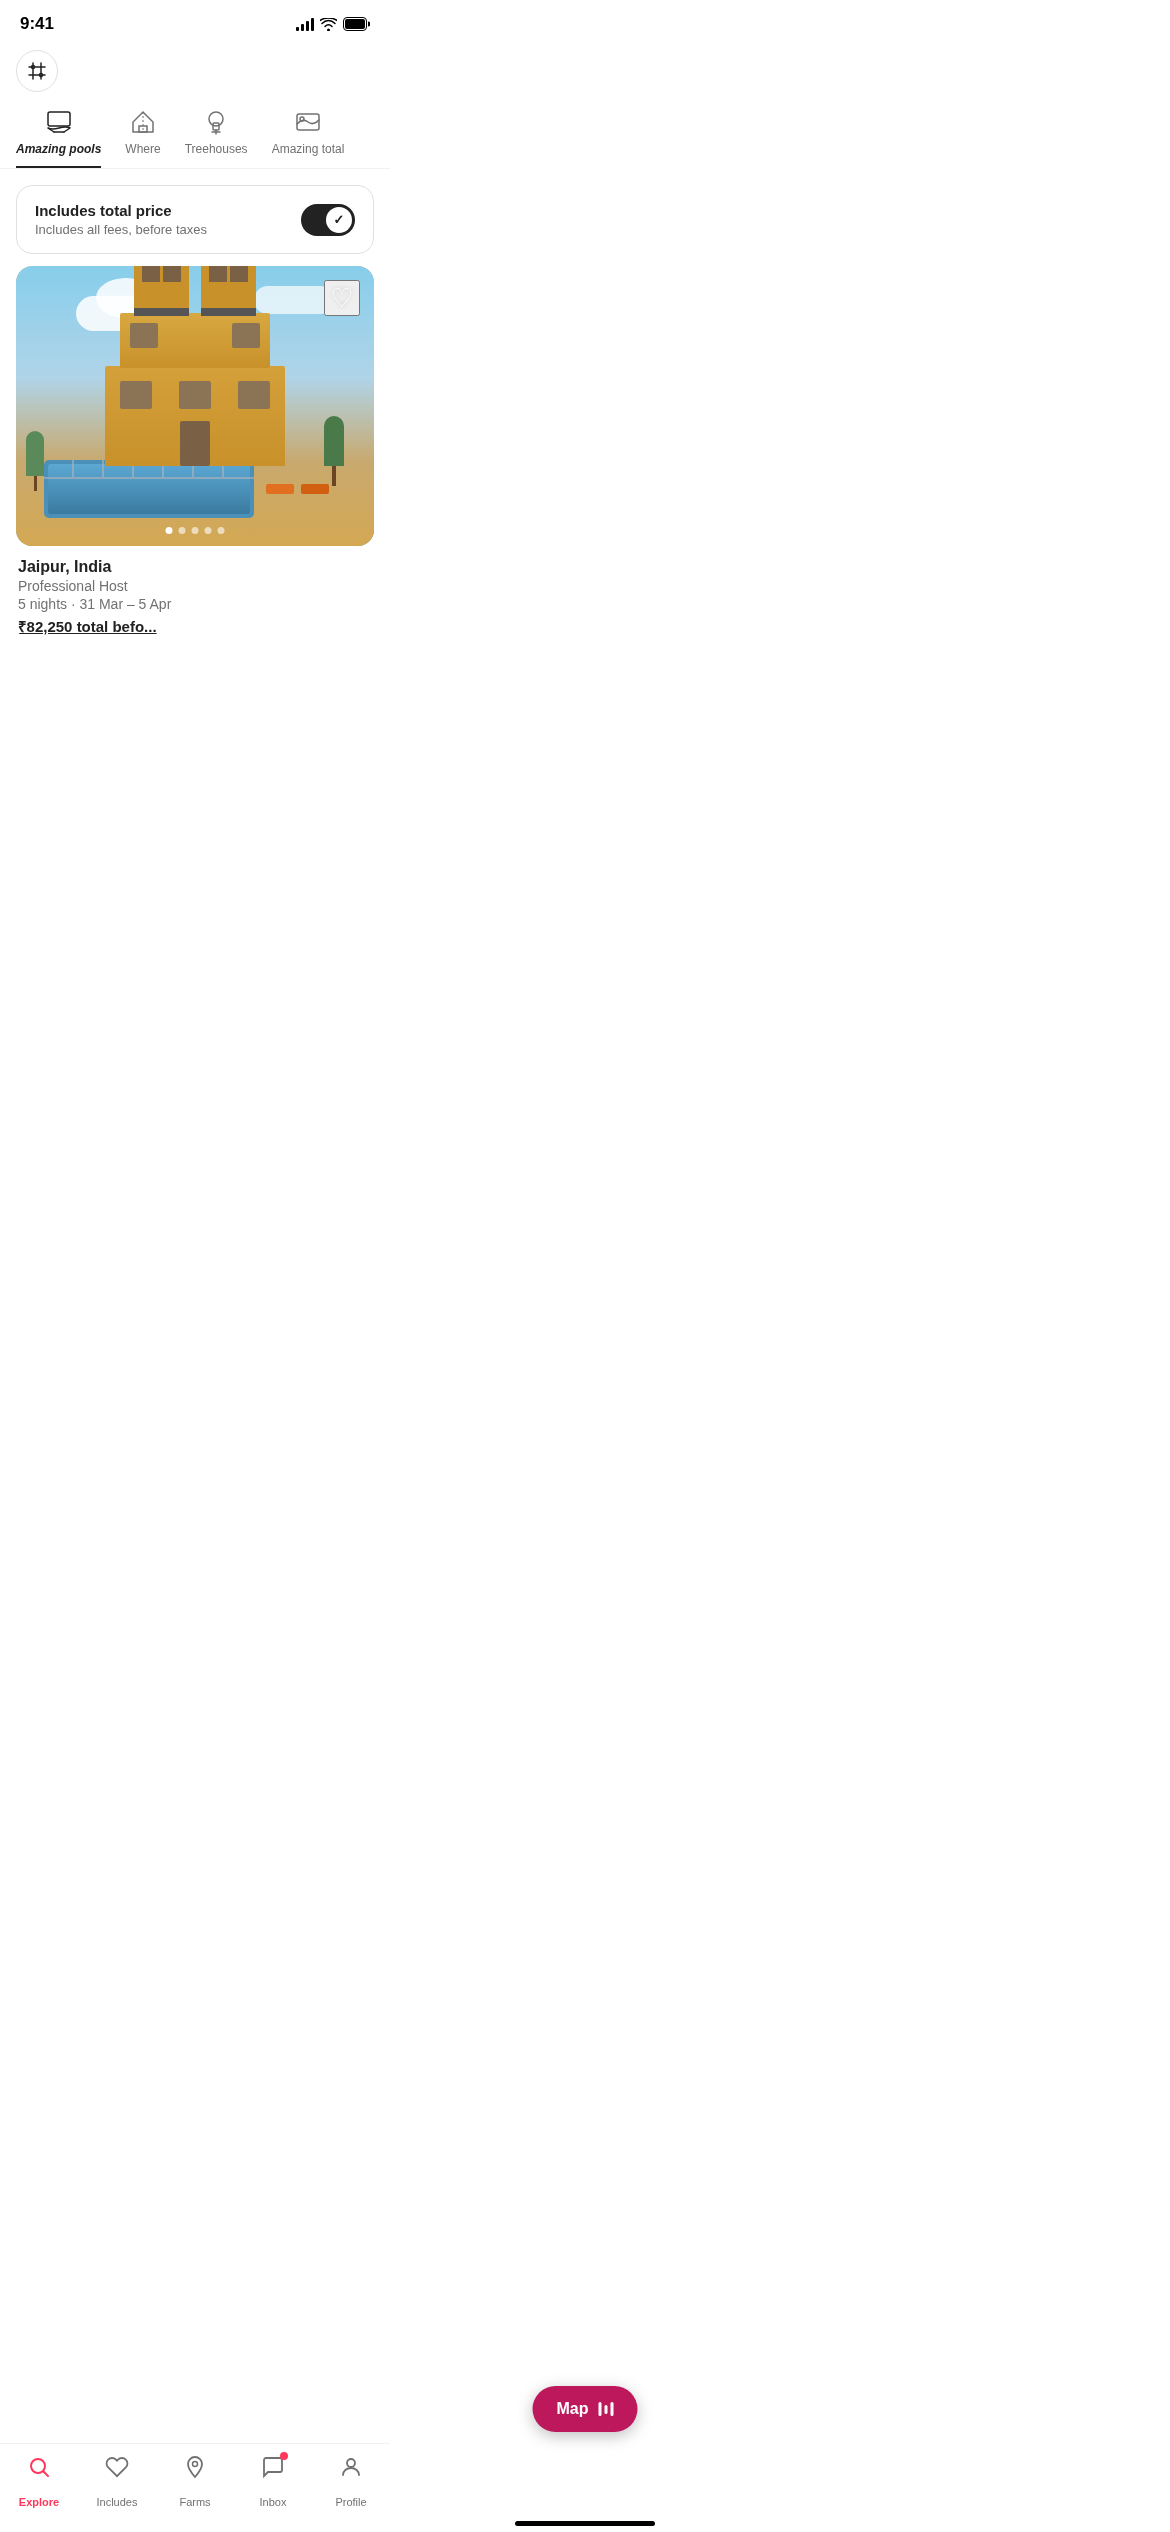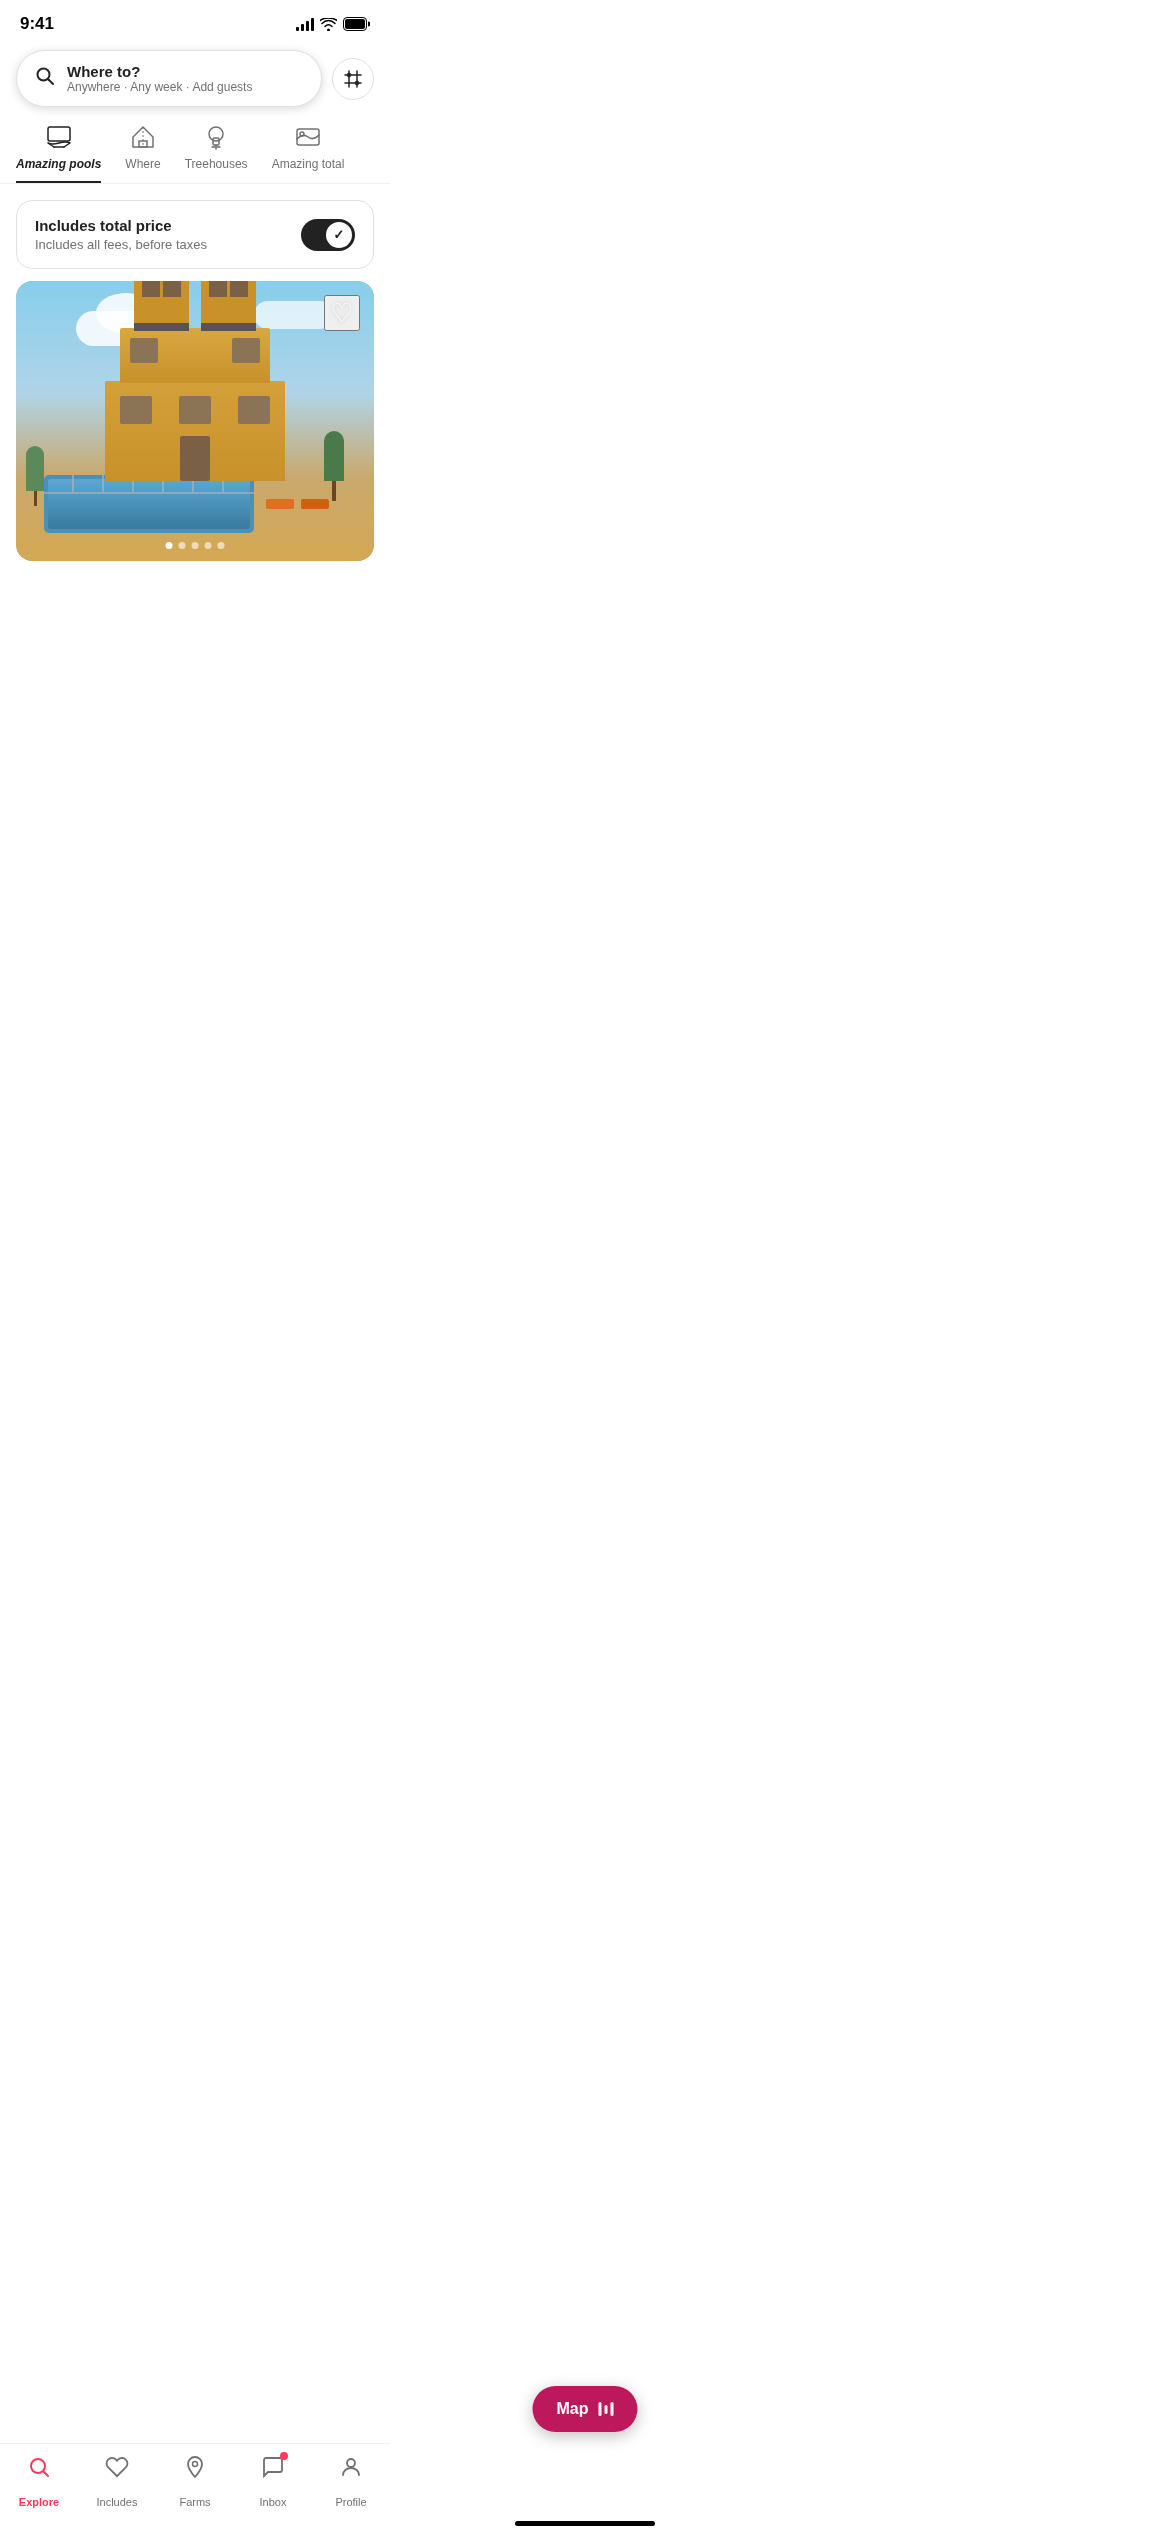--- a/index.html
+++ b/index.html
@@ -435,32 +435,20 @@
     </svg>
     <svg width="27" height="14" viewBox="0 0 27 14" fill="none">
       <rect x="0.5" y="0.5" width="23" height="13" rx="3.5" stroke="#000" stroke-width="1"></rect>
       <rect x="2" y="2" width="20" height="10" rx="2" fill="#000"></rect>
       <path d="M25 4.5v5a2 2 0 0 0 0-5z" fill="#000"></path>
     </svg>
   </div>
 </div>
 
 <div class="search-container">
-  <div class="search-bar">
-    <div class="search-icon-wrap">
-      <svg width="20" height="20" viewBox="0 0 20 20" fill="none">
-        <circle cx="8.5" cy="8.5" r="6" stroke="#222" stroke-width="2"></circle>
-        <path d="M13.5 13.5L18 18" stroke="#222" stroke-width="2" stroke-linecap="round"></path>
-      </svg>
-    </div>
-    <div class="search-text-wrap">
-      <span class="search-title">Where to?</span>
-      <span class="search-subtitle">Anywhere · Any week · Add guests</span>
-    </div>
-  </div>
   <button class="filter-btn">
     <svg width="18" height="18" viewBox="0 0 18 18" fill="none">
       <circle cx="5" cy="5" r="1.5" stroke="#222" stroke-width="1.5"></circle>
       <circle cx="13" cy="13" r="1.5" stroke="#222" stroke-width="1.5"></circle>
       <line x1="5" y1="5" x2="5" y2="1" stroke="#222" stroke-width="1.5" stroke-linecap="round"></line>
       <line x1="5" y1="5" x2="5" y2="17" stroke="#222" stroke-width="1.5" stroke-linecap="round"></line>
       <line x1="13" y1="13" x2="13" y2="1" stroke="#222" stroke-width="1.5" stroke-linecap="round"></line>
       <line x1="13" y1="13" x2="13" y2="17" stroke="#222" stroke-width="1.5" stroke-linecap="round"></line>
       <line x1="1" y1="5" x2="3.5" y2="5" stroke="#222" stroke-width="1.5" stroke-linecap="round"></line>
       <line x1="6.5" y1="5" x2="17" y2="5" stroke="#222" stroke-width="1.5" stroke-linecap="round"></line>
@@ -596,20 +584,28 @@
 
     <div class="carousel-dots">
       <div class="dot active"></div>
       <div class="dot"></div>
       <div class="dot"></div>
       <div class="dot"></div>
       <div class="dot"></div>
     </div>
   </div>
 
+  <div class="listing-info">
+    <div class="listing-location">Jaipur, India</div>
+    <div class="listing-host">Professional Host</div>
+    <div class="listing-dates">5 nights · 31 Mar – 5 Apr</div>
+    <div class="listing-price">
+      <span>₹82,250 total befo...</span>
+    </div>
+  </div>
 </div>
 
 <button class="map-btn">
   <span>Map</span>
   <div class="map-btn-icon">
     <span></span>
     <span></span>
     <span></span>
   </div>
 </button>

